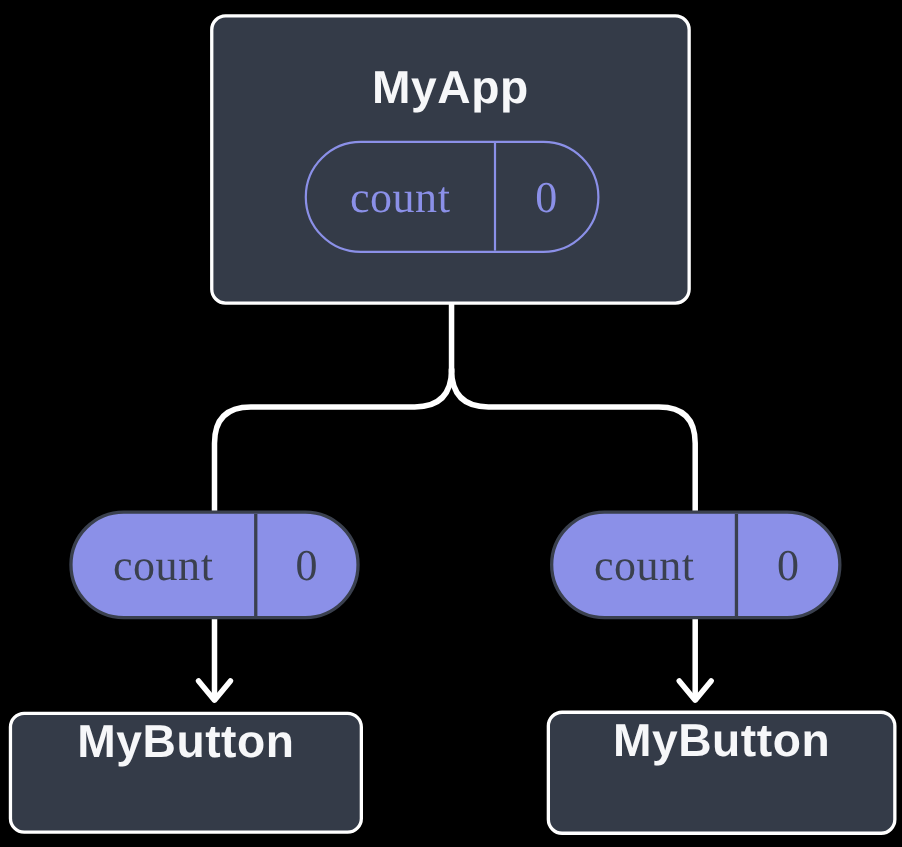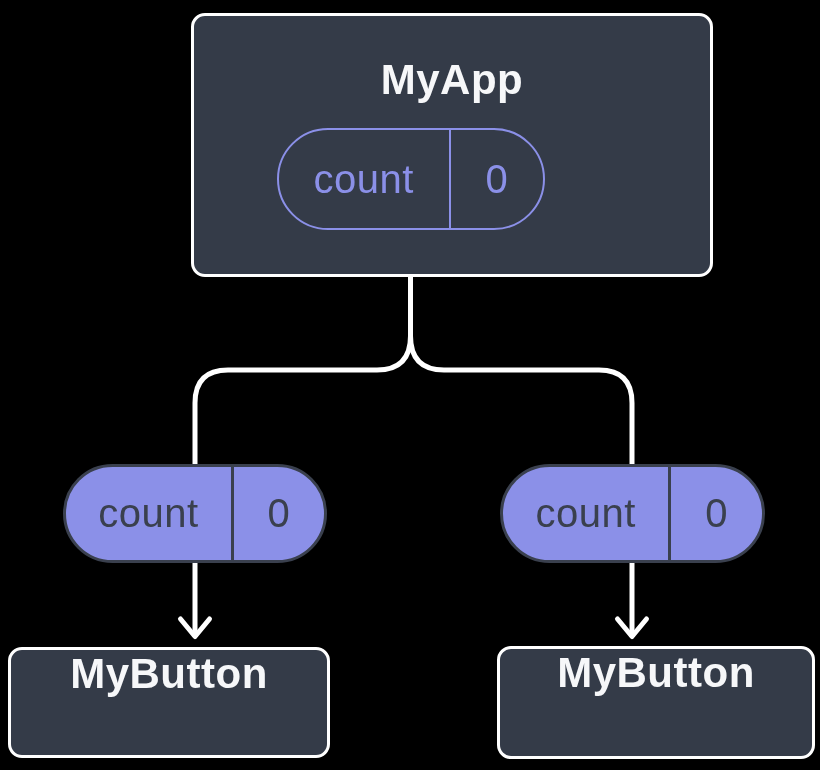--- a/index.html
+++ b/index.html
@@ -57,20 +57,21 @@
     z-index: 3;
     font-size: 40px;
     letter-spacing: 0.5px;
   }
   .pill .cell {
     display: flex;
     align-items: center;
     justify-content: center;
     box-sizing: border-box;
     height: 100%;
+    font-family: Liberation Serif, serif;
   }
   
   .pill-outline {
     border: 2.5px solid #8B90E8;
     color: #8B90E8;
     background: transparent;
   }
   .pill-outline .cell-name { border-right: 2.5px solid #8B90E8; }
   
   .pill-solid {
@@ -90,21 +91,21 @@
   <svg class="connectors" width="820" height="770" viewBox="0 0 820 770">
     <g fill="none" stroke="#ffffff" stroke-width="5" stroke-linecap="round" stroke-linejoin="round">
       <path d="M410.5 276 L410.5 338"></path>
       <path d="M410.5 336 Q410.5 370 377 370 L228 370 Q195 370 195 403 L195 632"></path>
       <path d="M410.5 336 Q410.5 370 444 370 L599 370 Q632 370 632 403 L632 632"></path>
       <path d="M180.5 619 L195 636.5 L209.5 619"></path>
       <path d="M617.5 619 L632 636.5 L646.5 619"></path>
     </g>
   </svg>
 
-  <div class="node-box root-box" style="left:191px; top:13px; width:522px; height:264px;">
+  <div class="node-box root-box" style="left:191px; top:13px; width:437px; height:264px;">
     <div class="node-title">MyApp</div>
     <div class="pill pill-outline" style="left:83px; top:112px; width:268px; height:102px;">
       <span class="cell cell-name">count</span>
       <span class="cell cell-value">0</span>
     </div>
   </div>
 
   <div class="pill pill-solid" style="left:63px; top:464px; width:264px; height:99px;">
     <span class="cell cell-name">count</span>
     <span class="cell cell-value">0</span>

